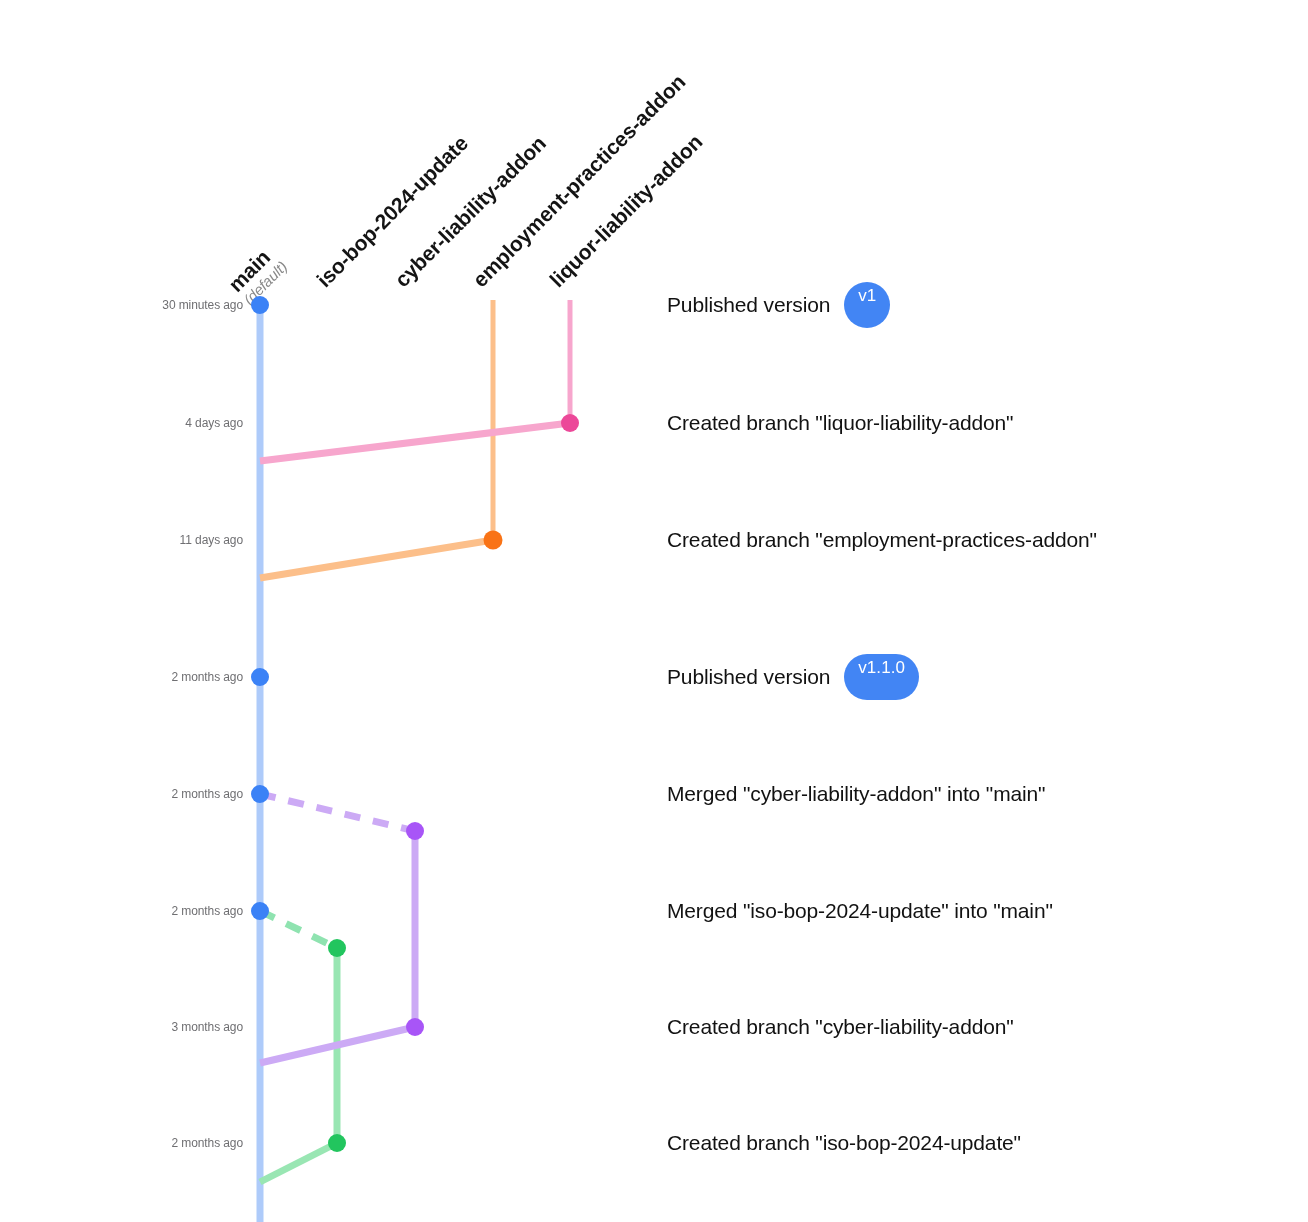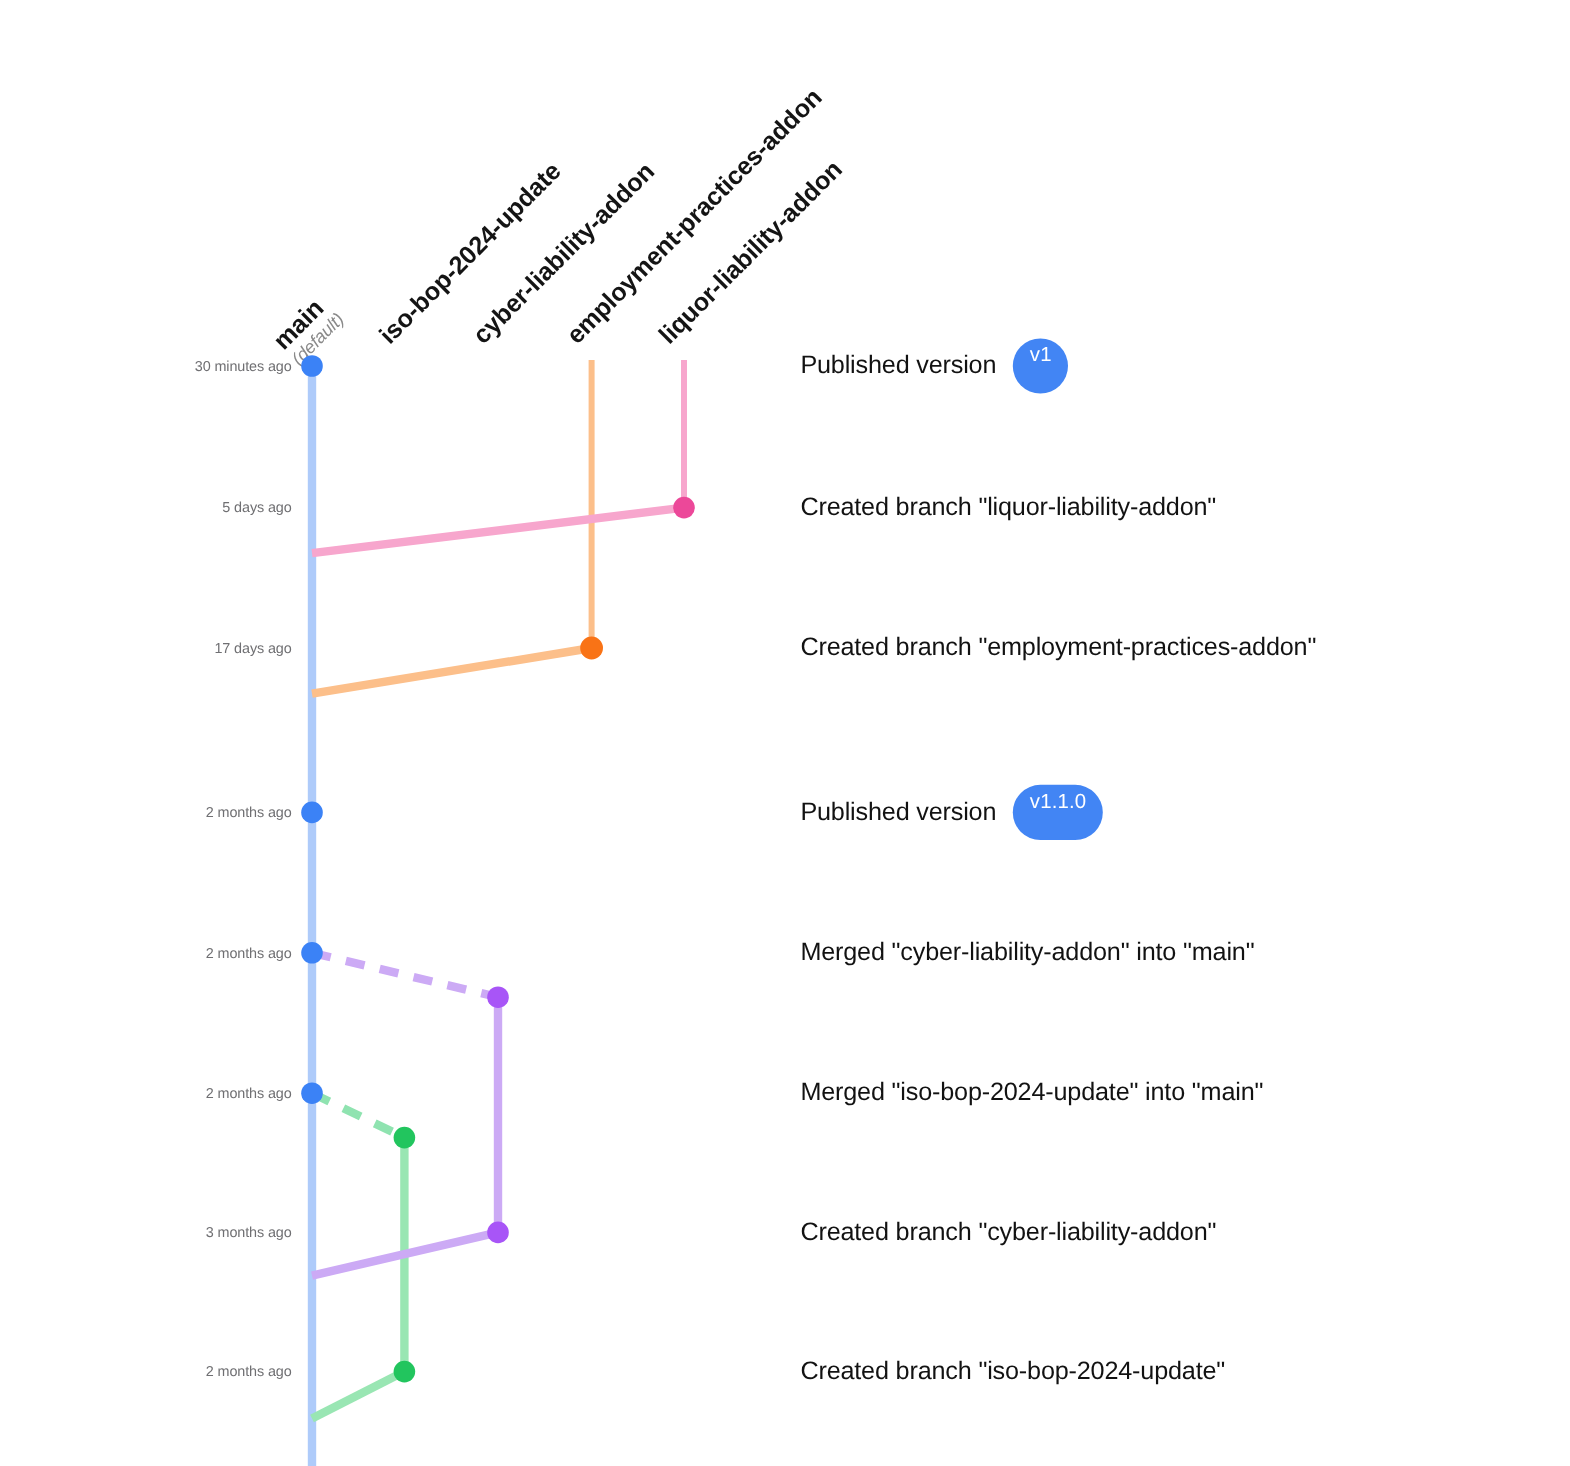--- a/index.html
+++ b/index.html
@@ -108,22 +108,22 @@
   <div id="branch-headers">
       <div class="branch-header" style="left: 252px; top: 268px;"><span>main</span><span class="sub">(default)</span></div>
       <div class="branch-header" style="left: 329px; top: 268px;"><span>iso-bop-2024-update</span></div>
       <div class="branch-header" style="left: 407px; top: 268px;"><span>cyber-liability-addon</span></div>
       <div class="branch-header" style="left: 485px; top: 268px;"><span>employment-practices-addon</span></div>
       <div class="branch-header" style="left: 562px; top: 268px;"><span>liquor-liability-addon</span></div>
     </div>
 
   <div id="time-rail">
       <div class="time-label" style="top: 305px;">30 minutes ago</div>
-      <div class="time-label" style="top: 423px;">5 days ago</div>
-      <div class="time-label" style="top: 540px;">17 days ago</div>
+      <div class="time-label" style="top: 423px;">4 days ago</div>
+      <div class="time-label" style="top: 540px;">11 days ago</div>
       <div class="time-label" style="top: 677px;">2 months ago</div>
       <div class="time-label" style="top: 794px;">2 months ago</div>
       <div class="time-label" style="top: 911px;">2 months ago</div>
       <div class="time-label" style="top: 1027px;">3 months ago</div>
       <div class="time-label" style="top: 1143px;">2 months ago</div>
     </div>
 
   <svg id="graph-svg" width="1308" height="1222">
     <g id="edges-layer">
         <line x1="260" x2="260" y1="305" y2="1222" stroke="#aecbfa" stroke-width="7" stroke-linecap="butt"></line>

